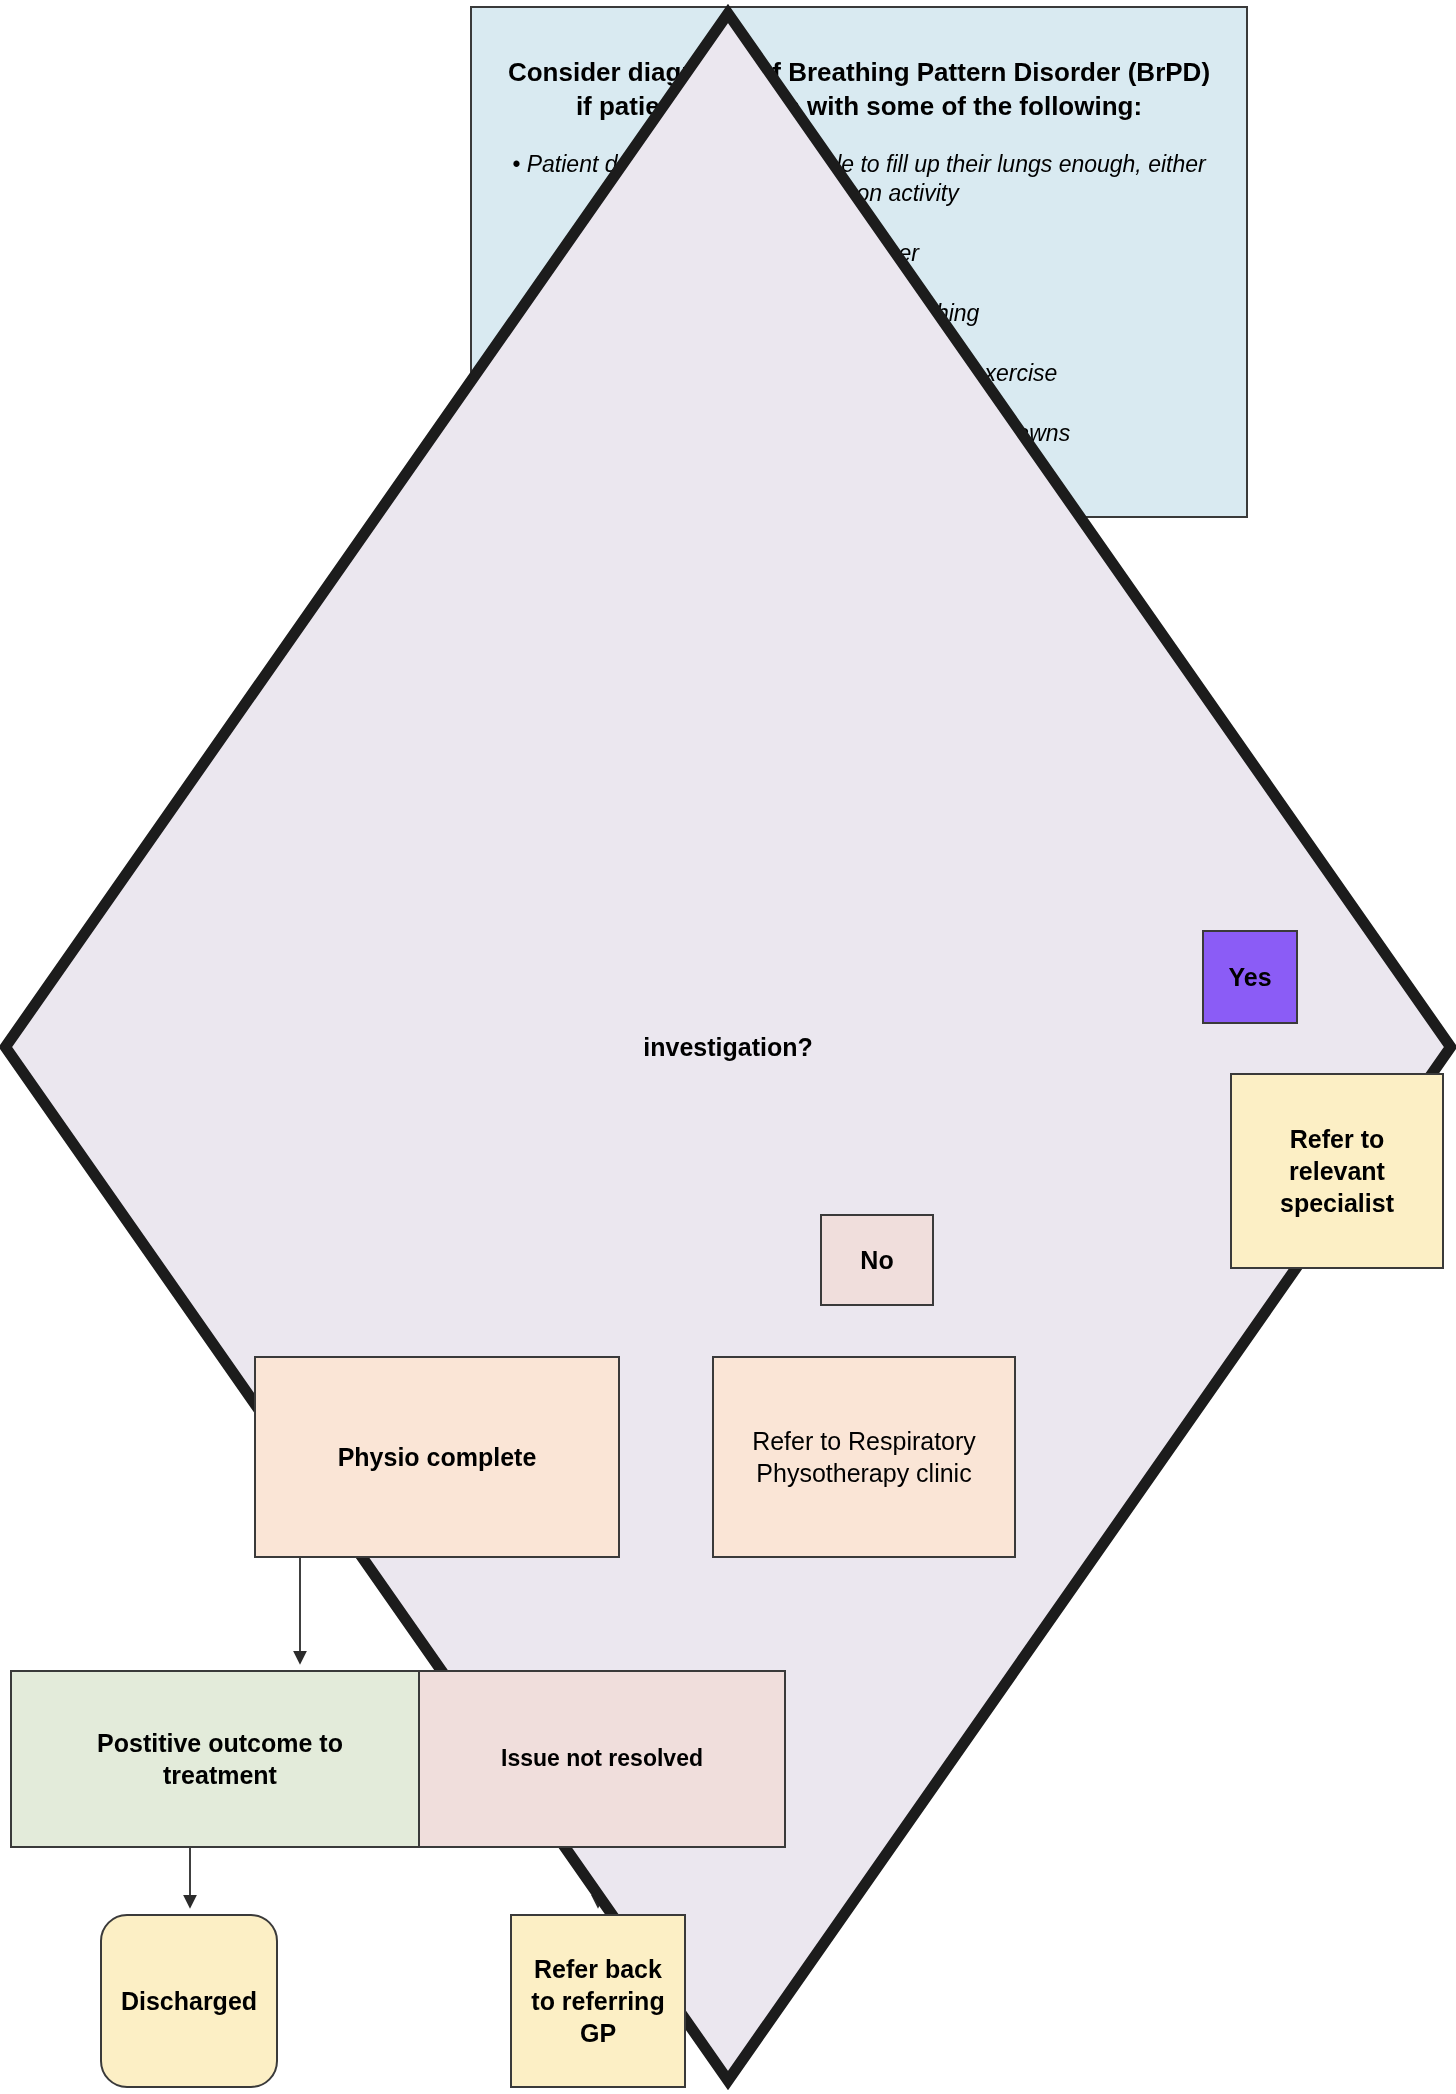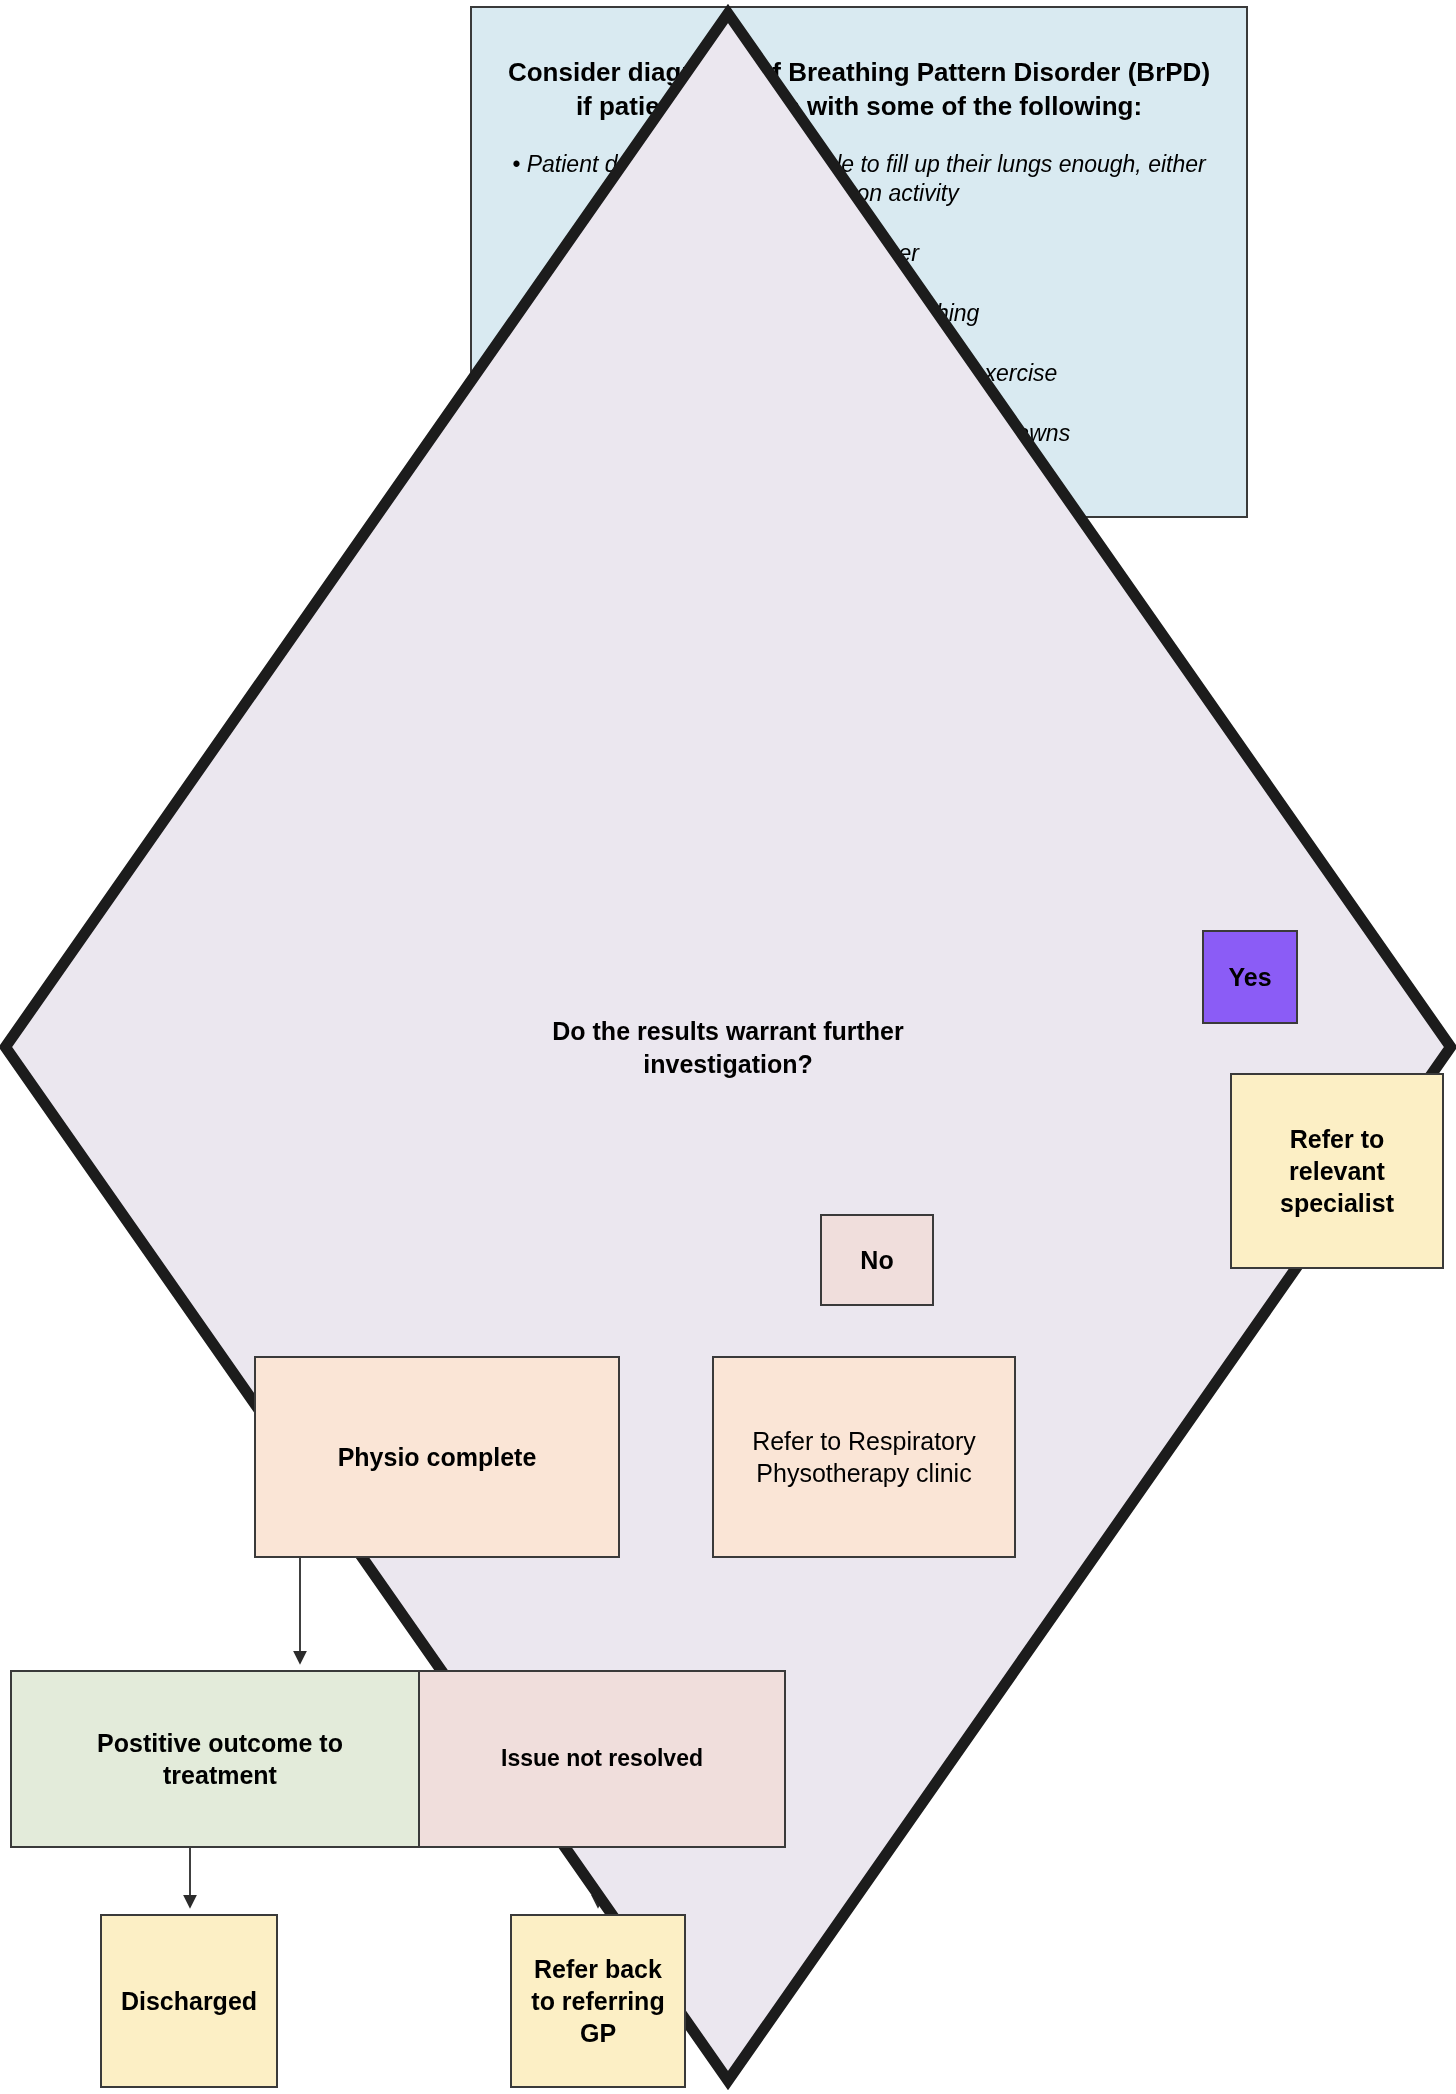--- a/index.html
+++ b/index.html
@@ -203,20 +203,21 @@
 
   
   #node-discharged {
     left: 100px;
     top: 1914px;
     width: 178px;
     height: 174px;
     background: #fcefc5;
     font-weight: bold;
     font-size: 25px;
+    border-radius: 27px;
   }
 
   
   #node-refer-gp {
     left: 510px;
     top: 1914px;
     width: 176px;
     height: 174px;
     background: #fcefc5;
     font-weight: bold;
@@ -279,21 +280,20 @@
     <div class="line">Electrocardiogram (ECG),</div>
     <div class="line">Oxygen saturation (SpO2),</div>
     <div class="line">Blood tests</div>
   </div>
 
   <div id="node-decision">
     <svg class="diamond-shape" viewBox="0 0 540 310" preserveAspectRatio="none">
       <polygon points="270,2 538,155 270,308 2,155" fill="#ebe7ef" stroke="#1c1c1c" stroke-width="2.5"></polygon>
     </svg>
     <div class="diamond-label">
-      <div>Do the results warrant further</div>
       <div>investigation?</div>
     </div>
   </div>
 
   <div class="node" id="node-yes">
     <div>Yes</div>
   </div>
 
   <div class="node" id="node-specialist">
     <div>Refer to</div>

